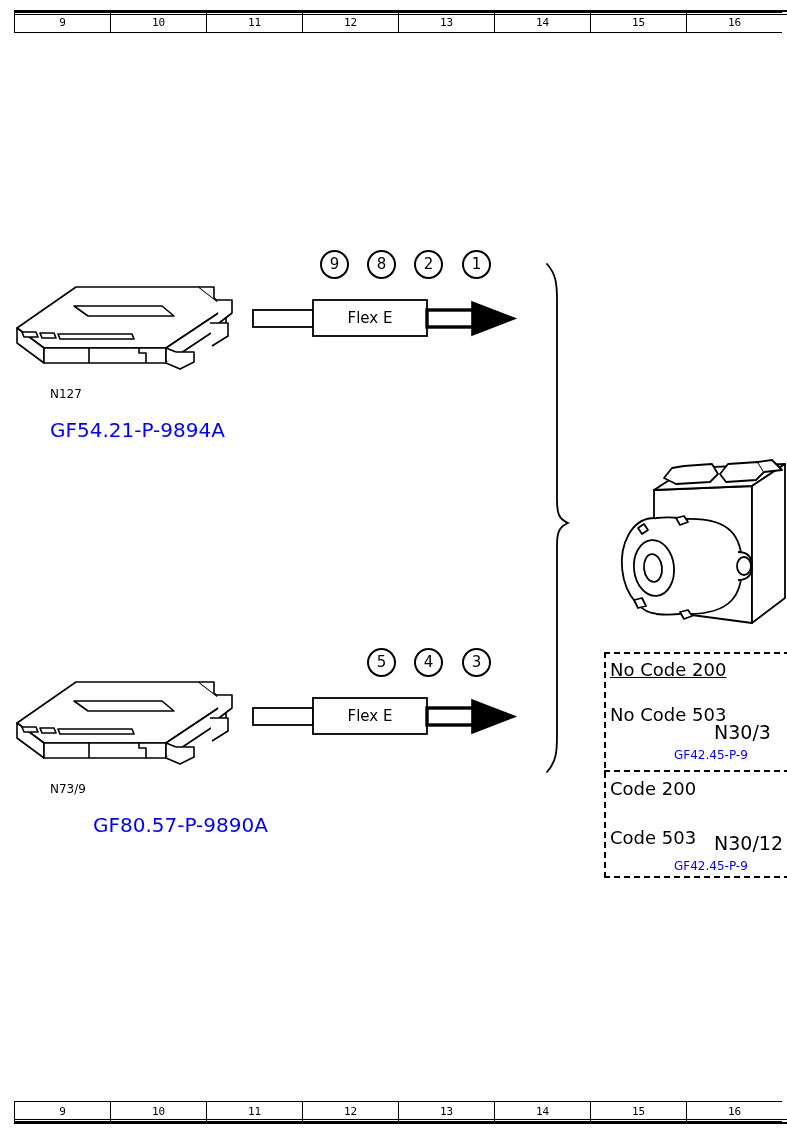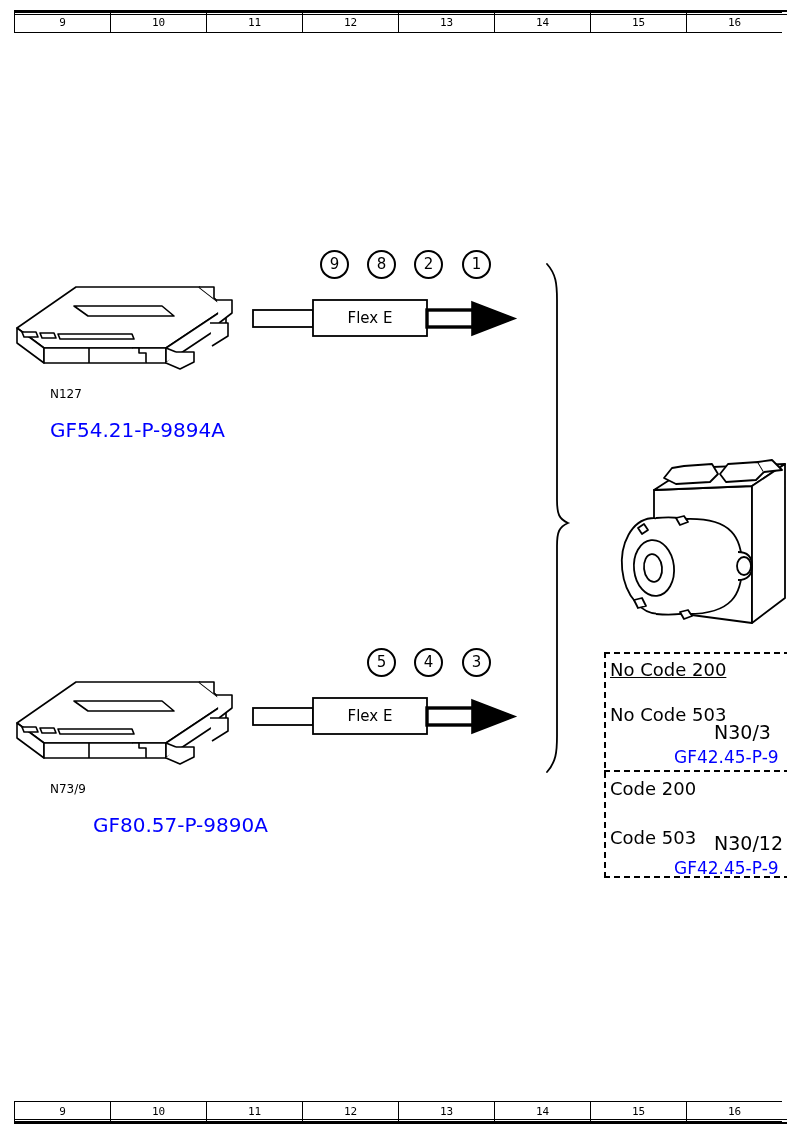--- a/index.html
+++ b/index.html
@@ -146,21 +146,21 @@
     left: 674px;
     font-size: 19px;
     line-height: 1;
     white-space: nowrap;
     color: #000;
     margin-left: 40px;
   }
   .variant-ref {
     position: absolute;
     left: 674px;
-    font-size: 17px;
+    font-size: 12px;
     line-height: 1;
     white-space: nowrap;
     color: #0000ff;
   }
 </style>
 </head>
 <body>
 
 <div class="ruler top">
   <div class="ruler-cell">9</div>

